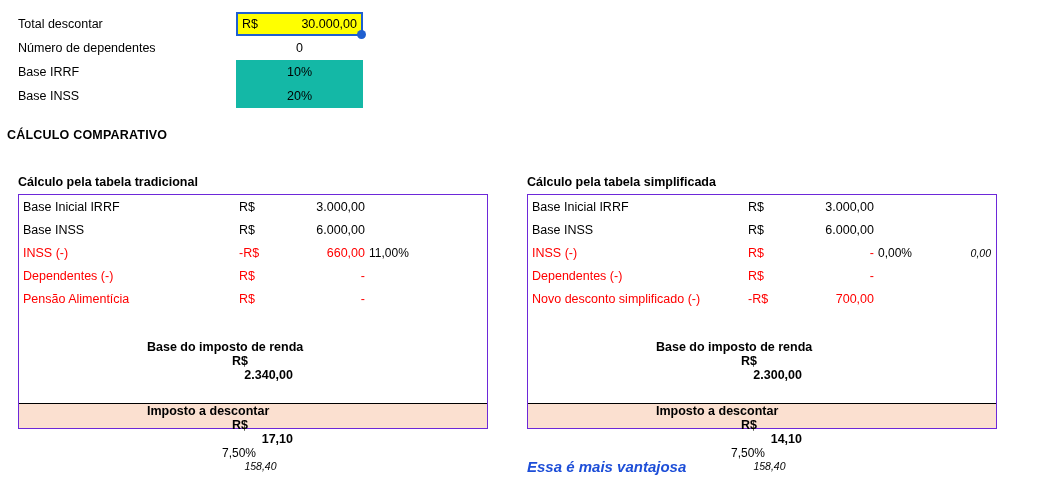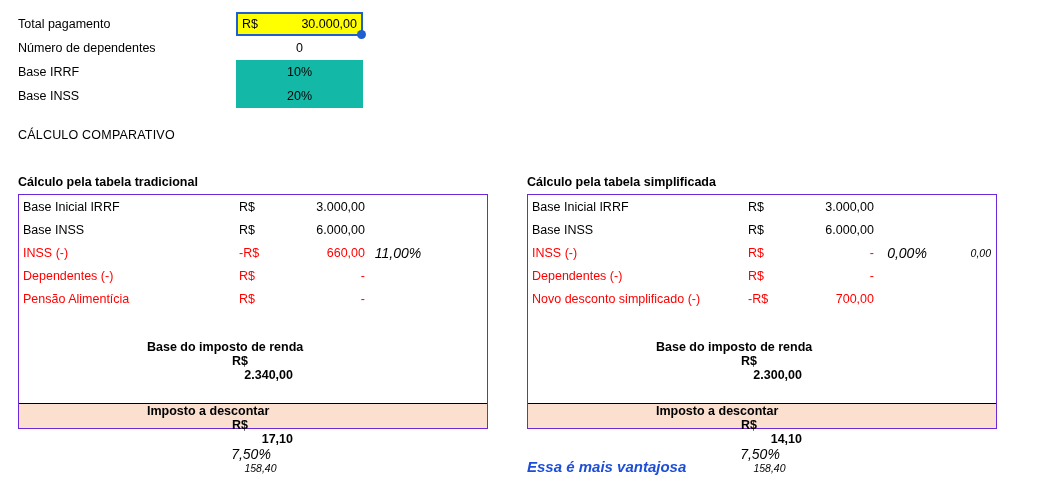--- a/index.html
+++ b/index.html
@@ -68,24 +68,24 @@
     height: 9px;
     border-radius: 50%;
     background: #1f5fd0;
     right: -5px;
     bottom: -5px;
   }
 
   
   #comparative-title {
     position: absolute;
-    left: 18px;
+    left: 7px;
     top: 128px;
     font-size: 12.5px;
-    font-weight: normal;
+    font-weight: bold;
     letter-spacing: 0.2px;
   }
 
   
   .panel {
     position: absolute;
     width: 470px;
   }
   #panel-left  { left: 18px;  top: 175px; }
   #panel-right { left: 527px; top: 175px; }
@@ -118,23 +118,22 @@
     text-align: left;
   }
   .t-val {
     width: 88px;
     text-align: right;
     padding-right: 4px;
     box-sizing: border-box;
   }
   .t-pct {
     width: 62px;
-    text-align: center;
-    font-size: 14px;
-    font-style: italic;
+    text-align: left;
+    font-size: 12px;
     padding-right: 4px;
     box-sizing: border-box;
   }
   .t-extra {
     width: 55px;
     text-align: right;
     font-size: 10.5px;
     font-style: italic;
     padding-right: 4px;
     box-sizing: border-box;
@@ -165,21 +164,21 @@
     font-style: italic;
     color: #1d4ed8;
   }
 </style>
 </head>
 <body>
 
 <div id="input-block">
 
   <div class="input-row">
-    <div class="input-label">Total pagamento</div>
+    <div class="input-label">Total descontar</div>
     <div class="input-value cell-selected">
       <span class="cur">R$</span>
       <span class="amt">30.000,00</span>
       <span class="sel-handle"></span>
     </div>
   </div>
 
   <div class="input-row">
     <div class="input-label">Número de dependentes</div>
     <div class="input-value centered">0</div>

